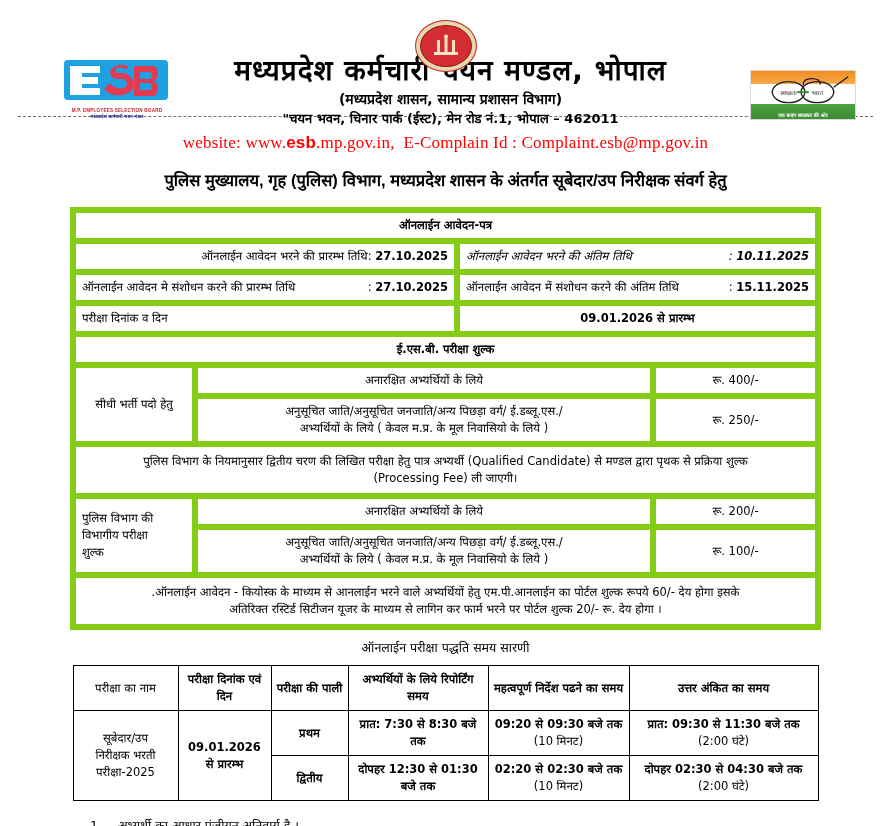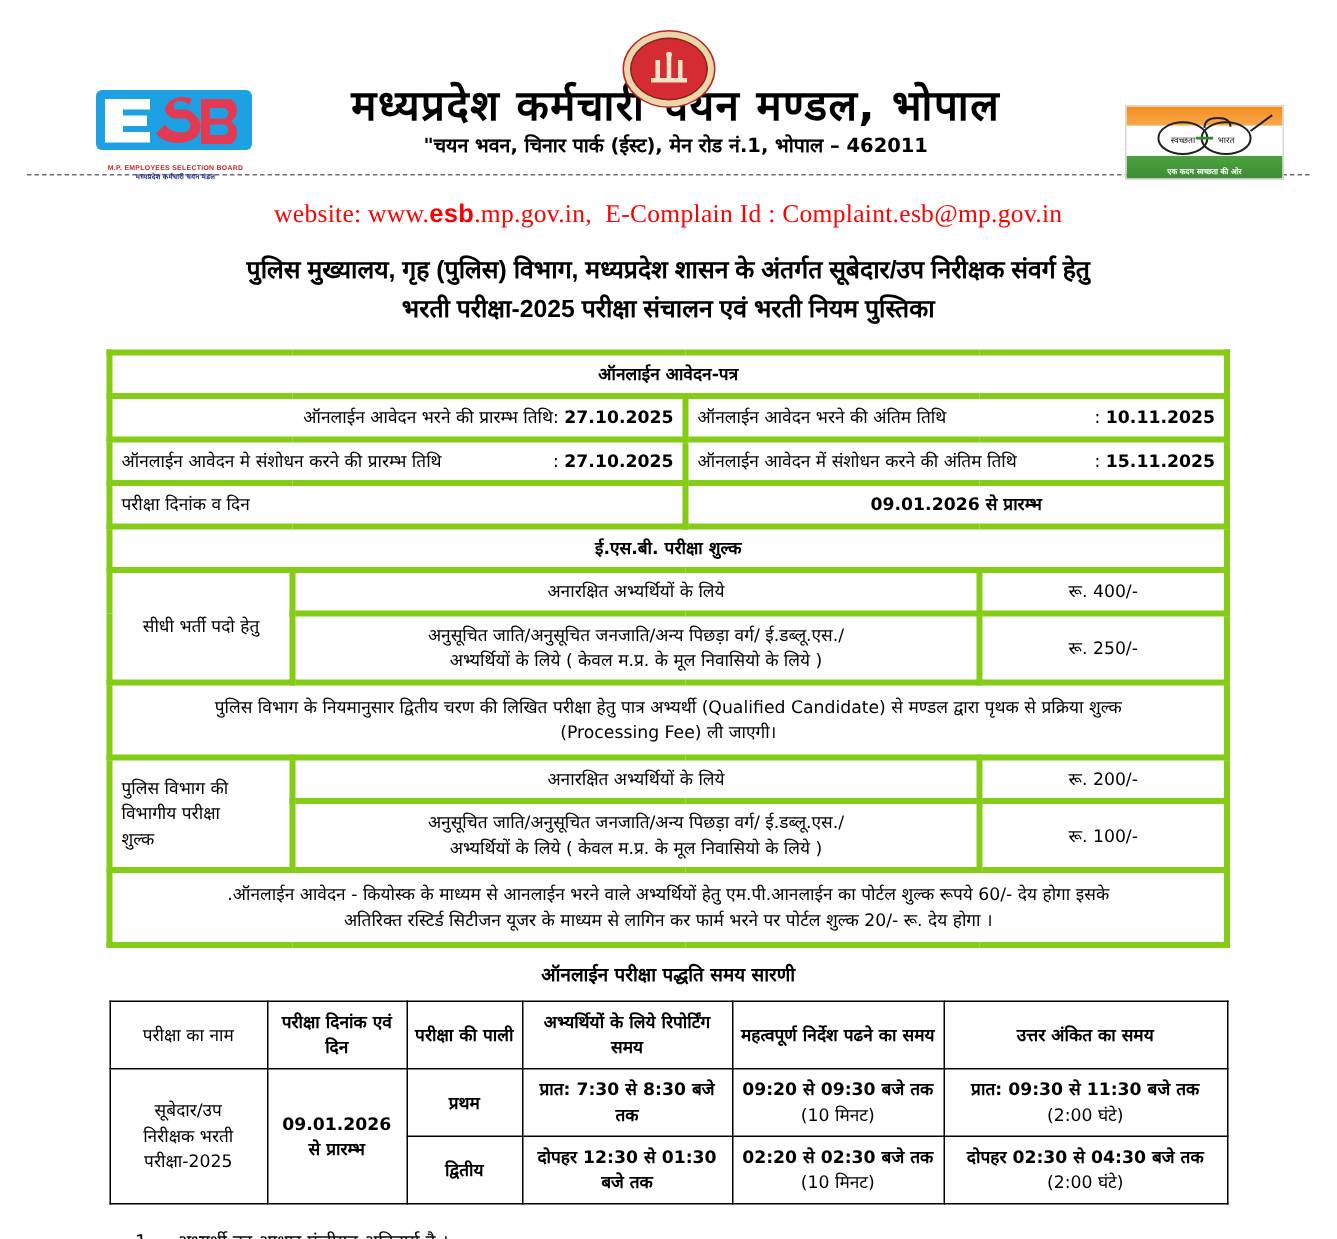--- a/index.html
+++ b/index.html
@@ -160,41 +160,41 @@
   }
 
   
   .tbl {
     border-collapse: collapse;
     width: 745px;
     margin: 0 auto;
     table-layout: fixed;
   }
   .tbl td {
-    border: 4px solid #84cc16;
+    border: 6px solid #84cc16;
     padding: 4px 6px;
     font-family: "DejaVu Sans", sans-serif;
     font-size: 11.5px;
     line-height: 17px;
     vertical-align: middle;
   }
   .t-center { text-align: center; }
   .t-left { text-align: left; }
   .bold { font-weight: bold; }
   .big { font-size: 15px; font-weight: bold; margin-top: 24px; }
 
   .fee-table-wrap { margin-top: 14px; }
 
   .note-row td { padding: 6px 10px; }
 
   .sub-heading {
     text-align: center;
     font-family: "DejaVu Sans", sans-serif;
     font-size: 12.5px;
-    font-weight: bold;
+    font-weight: normal;
     margin-top: 9px;
     margin-bottom: 9px;
   }
 
   .sched-table {
     border-collapse: collapse;
     width: 745px;
     margin: 0 auto;
     table-layout: fixed;
   }
@@ -250,20 +250,21 @@
       <path d="M84 14 h10 a4 4 0 0 1 0 7 h-10 z" fill="#1da1e2"></path>
       <path d="M84 25 h10 a4 4 0 0 1 0 7 h-10 z" fill="#1da1e2"></path>
       <path d="M72 8 a12 9 0 0 0 -18 6 a7 7 0 0 0 6 7 h8 a5 5 0 0 1 0 9 a12 9 0 0 1 -14 -5 l-6 6 a16 11 0 0 0 22 5 a11 10 0 0 0 4 -17 a8 7 0 0 0 -7 -4 h-6 a3 3 0 0 1 0 -5 a8 6 0 0 1 9 2 z" fill="#e23a52"></path>
     </svg>
     <div class="esb-caption1">M.P. EMPLOYEES SELECTION BOARD</div>
     <div class="esb-caption2">मध्यप्रदेश कर्मचारी चयन मंडल</div>
   </div>
 
   <div class="header-titles">
     <div class="org-name">मध्यप्रदेश कर्मचारी चयन मण्डल, भोपाल</div>
+    <div class="org-dept">(मध्यप्रदेश शासन, सामान्य प्रशासन विभाग)</div>
     <div class="org-address">"चयन भवन, चिनार पार्क (ईस्ट), मेन रोड नं.1, भोपाल – 462011</div>
   </div>
 
   <div class="swachh-logo">
     <svg viewBox="0 0 106 50" width="104" height="48" xmlns="http://www.w3.org/2000/svg">
       <ellipse cx="38" cy="22" rx="17" ry="11" fill="none" stroke="#222" stroke-width="1.4"></ellipse>
       <ellipse cx="68" cy="22" rx="17" ry="11" fill="none" stroke="#222" stroke-width="1.4"></ellipse>
       <path d="M53 15 q0 -7 9 -7 q9 0 9 6" fill="none" stroke="#222" stroke-width="1.4"></path>
       <path d="M85 17 L100 6" stroke="#222" stroke-width="1.4" fill="none"></path>
       <line x1="47" y1="22" x2="59" y2="22" stroke="#2e8b2e" stroke-width="2"></line>
@@ -276,21 +277,20 @@
 
 <div class="rule"></div>
 
 <div class="website-line">
   <span>website: www.</span><span class="bold-esb">esb</span><span>.mp.gov.in,</span>&nbsp;
   <span>E-Complain  Id : Complaint.esb@mp.gov.in</span>
 </div>
 
 <div class="doc-title">
   <div>पुलिस मुख्यालय, गृह (पुलिस) विभाग, मध्यप्रदेश शासन के अंतर्गत सूबेदार/उप निरीक्षक संवर्ग हेतु</div>
-  <div>भरती परीक्षा-2025 परीक्षा संचालन एवं भरती नियम पुस्तिका</div>
 </div>
 
 <div class="fee-table-wrap">
 <table class="tbl">
   <colgroup>
     <col style="width:122px">
     <col style="width:262px">
     <col style="width:196px">
     <col style="width:165px">
   </colgroup>
@@ -301,21 +301,21 @@
 
     <tr>
       <td colspan="2">
         <div style="display:flex;justify-content:flex-end;align-items:baseline;">
           <span>ऑनलाईन आवेदन भरने की प्रारम्भ तिथि</span>
           <span style="white-space:nowrap;"><span>:</span>
           <span class="bold">27.10.2025</span></span>
         </div>
       </td>
       <td colspan="2">
-        <div style="display:flex;justify-content:space-between;align-items:center;">
+        <div style="display:flex;justify-content:space-between;align-items:center;font-style:italic;">
           <span>ऑनलाईन आवेदन भरने की अंतिम तिथि</span>
           <span style="white-space:nowrap;"><span>:</span>
           <span class="bold">10.11.2025</span></span>
         </div>
       </td>
     </tr>
 
     <tr>
       <td colspan="2">
         <div style="display:flex;justify-content:space-between;align-items:center;">

